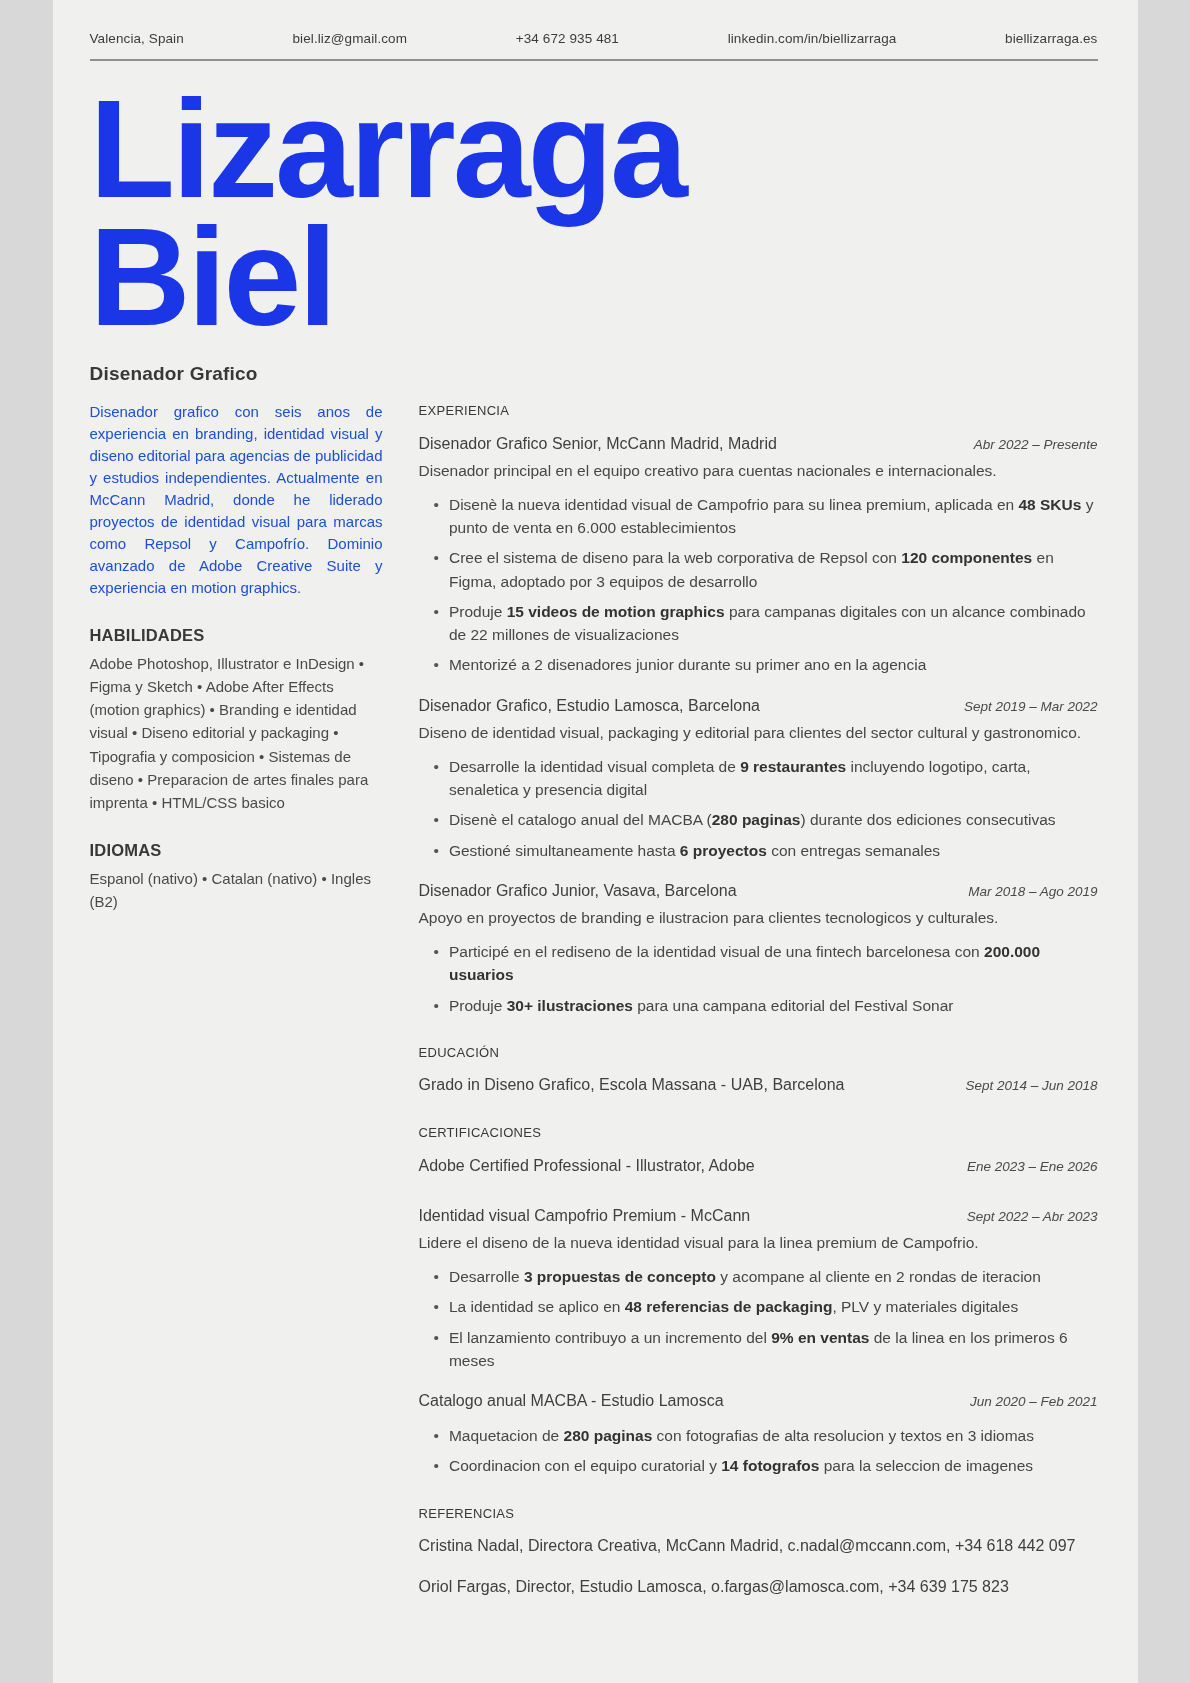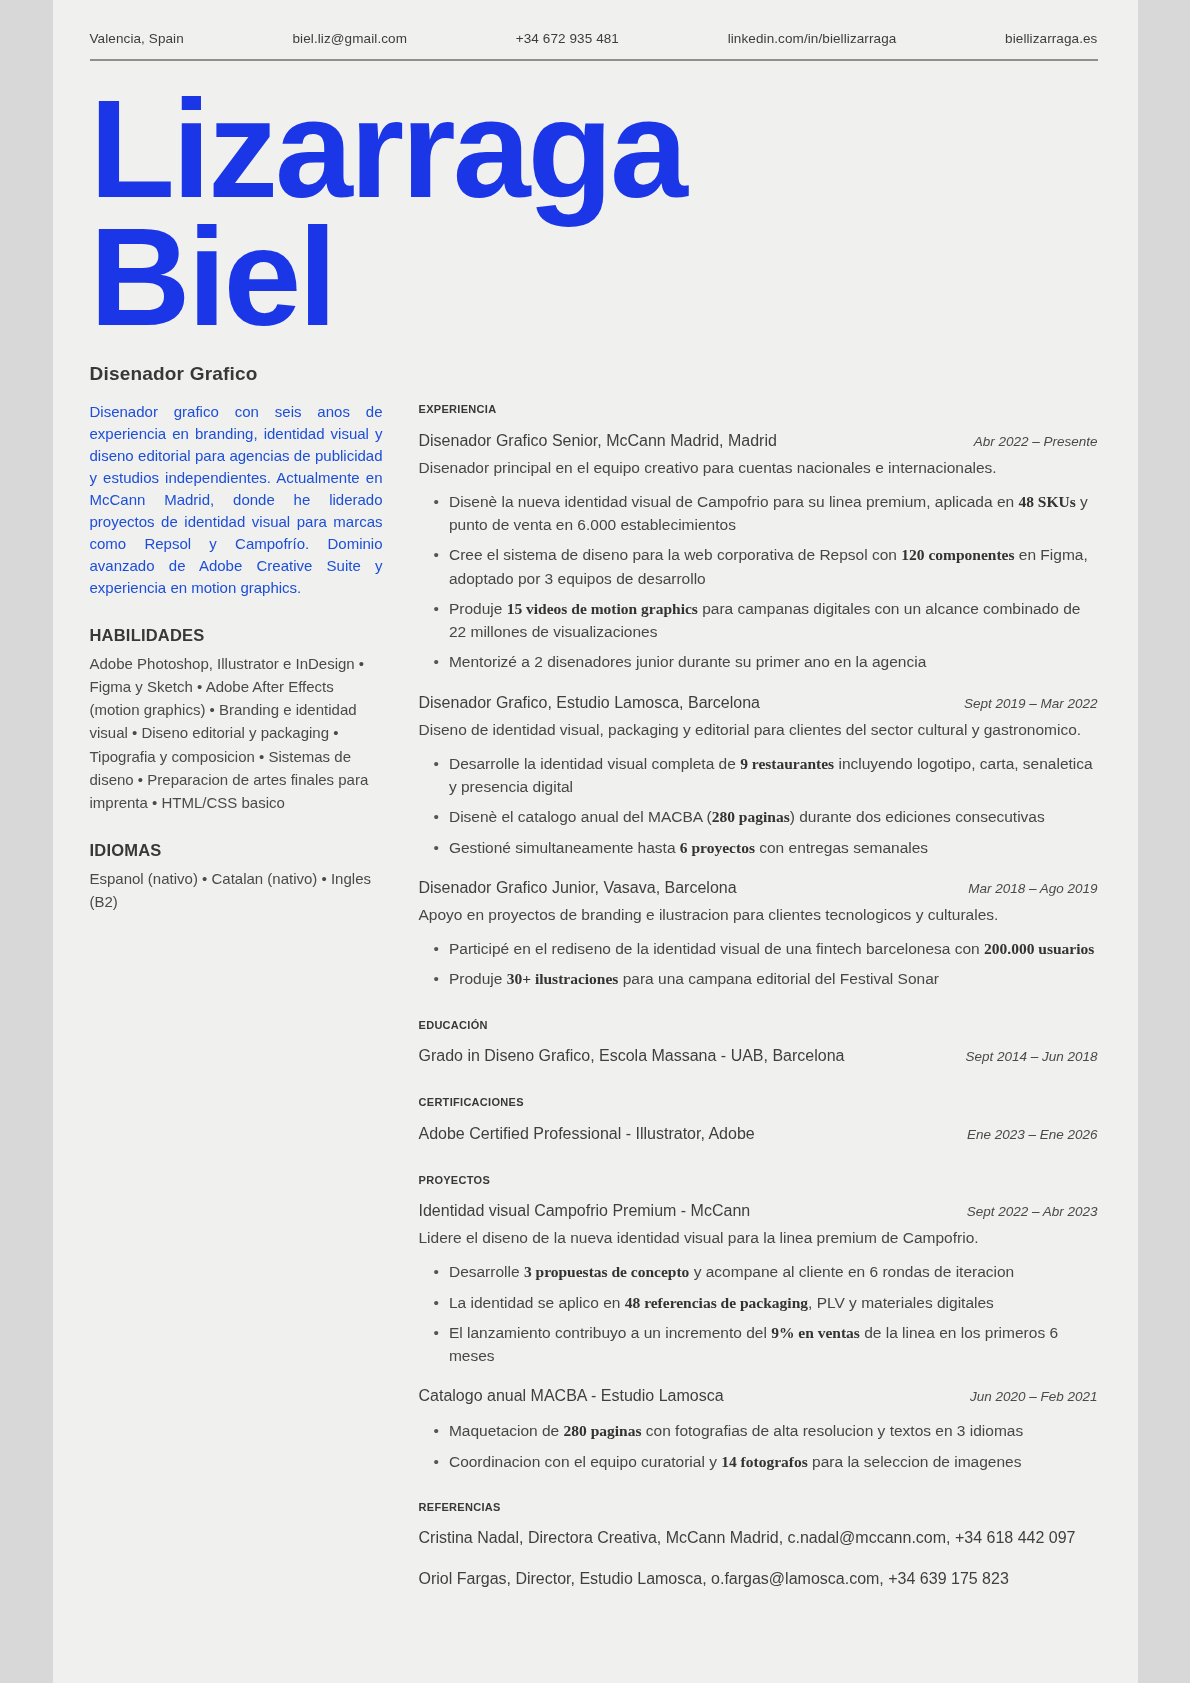--- a/index.html
+++ b/index.html
@@ -46,35 +46,35 @@
   .summary{text-align:justify;color:#1d4ed8;}
   .side-heading{
     margin-top:24px;margin-bottom:4px;
     font-size:16.5px;font-weight:700;color:var(--ink-dark);letter-spacing:.2px;
   }
   .side-text{color:#4a4a4a;line-height:1.55;}
   
   .section{margin-top:0;}
   .section + .section{margin-top:26px;}
   .section-heading{
-    font-size:11px;font-weight:700;color:var(--ink-dark);
+    font-size:13px;font-weight:400;color:var(--ink-dark);
     letter-spacing:.3px;margin-bottom:11px;
   }
   .entry{margin-top:0;}
   .entry + .entry{margin-top:17px;}
   .entry-head{display:flex;justify-content:space-between;align-items:baseline;gap:14px;}
   .entry-title{font-size:16px;color:#3f3f3f;}
   .entry-date{font-size:13.5px;font-style:italic;color:#4a4a4a;white-space:nowrap;}
   .entry-desc{margin-top:3px;color:#474747;}
   .bullets{list-style:none;margin-top:11px;}
   .bullets li{display:flex;gap:10px;margin-bottom:7px;}
   .bullets li:last-child{margin-bottom:0;}
   .bullet-marker{flex:0 0 auto;padding-left:15px;color:#555;}
   .bullet-text{flex:1;min-width:0;}
-  .b{font-weight:700;color:#333;font-family:Liberation Serif, serif;}
+  .b{font-weight:700;color:#333;}
   .i{font-style:italic;}
 </style>
 </head>
 <body>
 
 <div class="page">
 
   <div class="contact-bar">
     <span>Valencia, Spain</span>
     <span>biel.liz@gmail.com</span>
@@ -190,32 +190,31 @@
   <div class="entry">
     <div class="entry-head">
       <span class="entry-title">Adobe Certified Professional - Illustrator, Adobe</span>
       <span class="entry-date">Ene 2023 – Ene 2026</span>
     </div>
   </div>
 </div>
   </section>
 
   <section class="section">
-    <div class="section-heading">PROYECTOS</div>
     <div class="entries">
   <div class="entry">
     <div class="entry-head">
       <span class="entry-title">Identidad visual Campofrio Premium - McCann</span>
       <span class="entry-date">Sept 2022 – Abr 2023</span>
     </div>
   <p class="entry-desc"><span>Lidere el diseno de la nueva identidad visual para la linea premium de Campofrio.</span></p>
               <ul class="bullets">
                 <li>
                   <span class="bullet-marker">•</span>
-                  <span class="bullet-text"><span>Desarrolle </span><span class="b">3 propuestas de concepto</span><span> y acompane al cliente en 6 rondas de iteracion</span></span>
+                  <span class="bullet-text"><span>Desarrolle </span><span class="b">3 propuestas de concepto</span><span> y acompane al cliente en 2 rondas de iteracion</span></span>
                 </li>
                 <li>
                   <span class="bullet-marker">•</span>
                   <span class="bullet-text"><span>La identidad se aplico en </span><span class="b">48 referencias de packaging</span><span>, PLV y materiales digitales</span></span>
                 </li>
                 <li>
                   <span class="bullet-marker">•</span>
                   <span class="bullet-text"><span>El lanzamiento contribuyo a un incremento del </span><span class="b">9% en ventas</span><span> de la linea en los primeros 6 meses</span></span>
                 </li>
               </ul>

